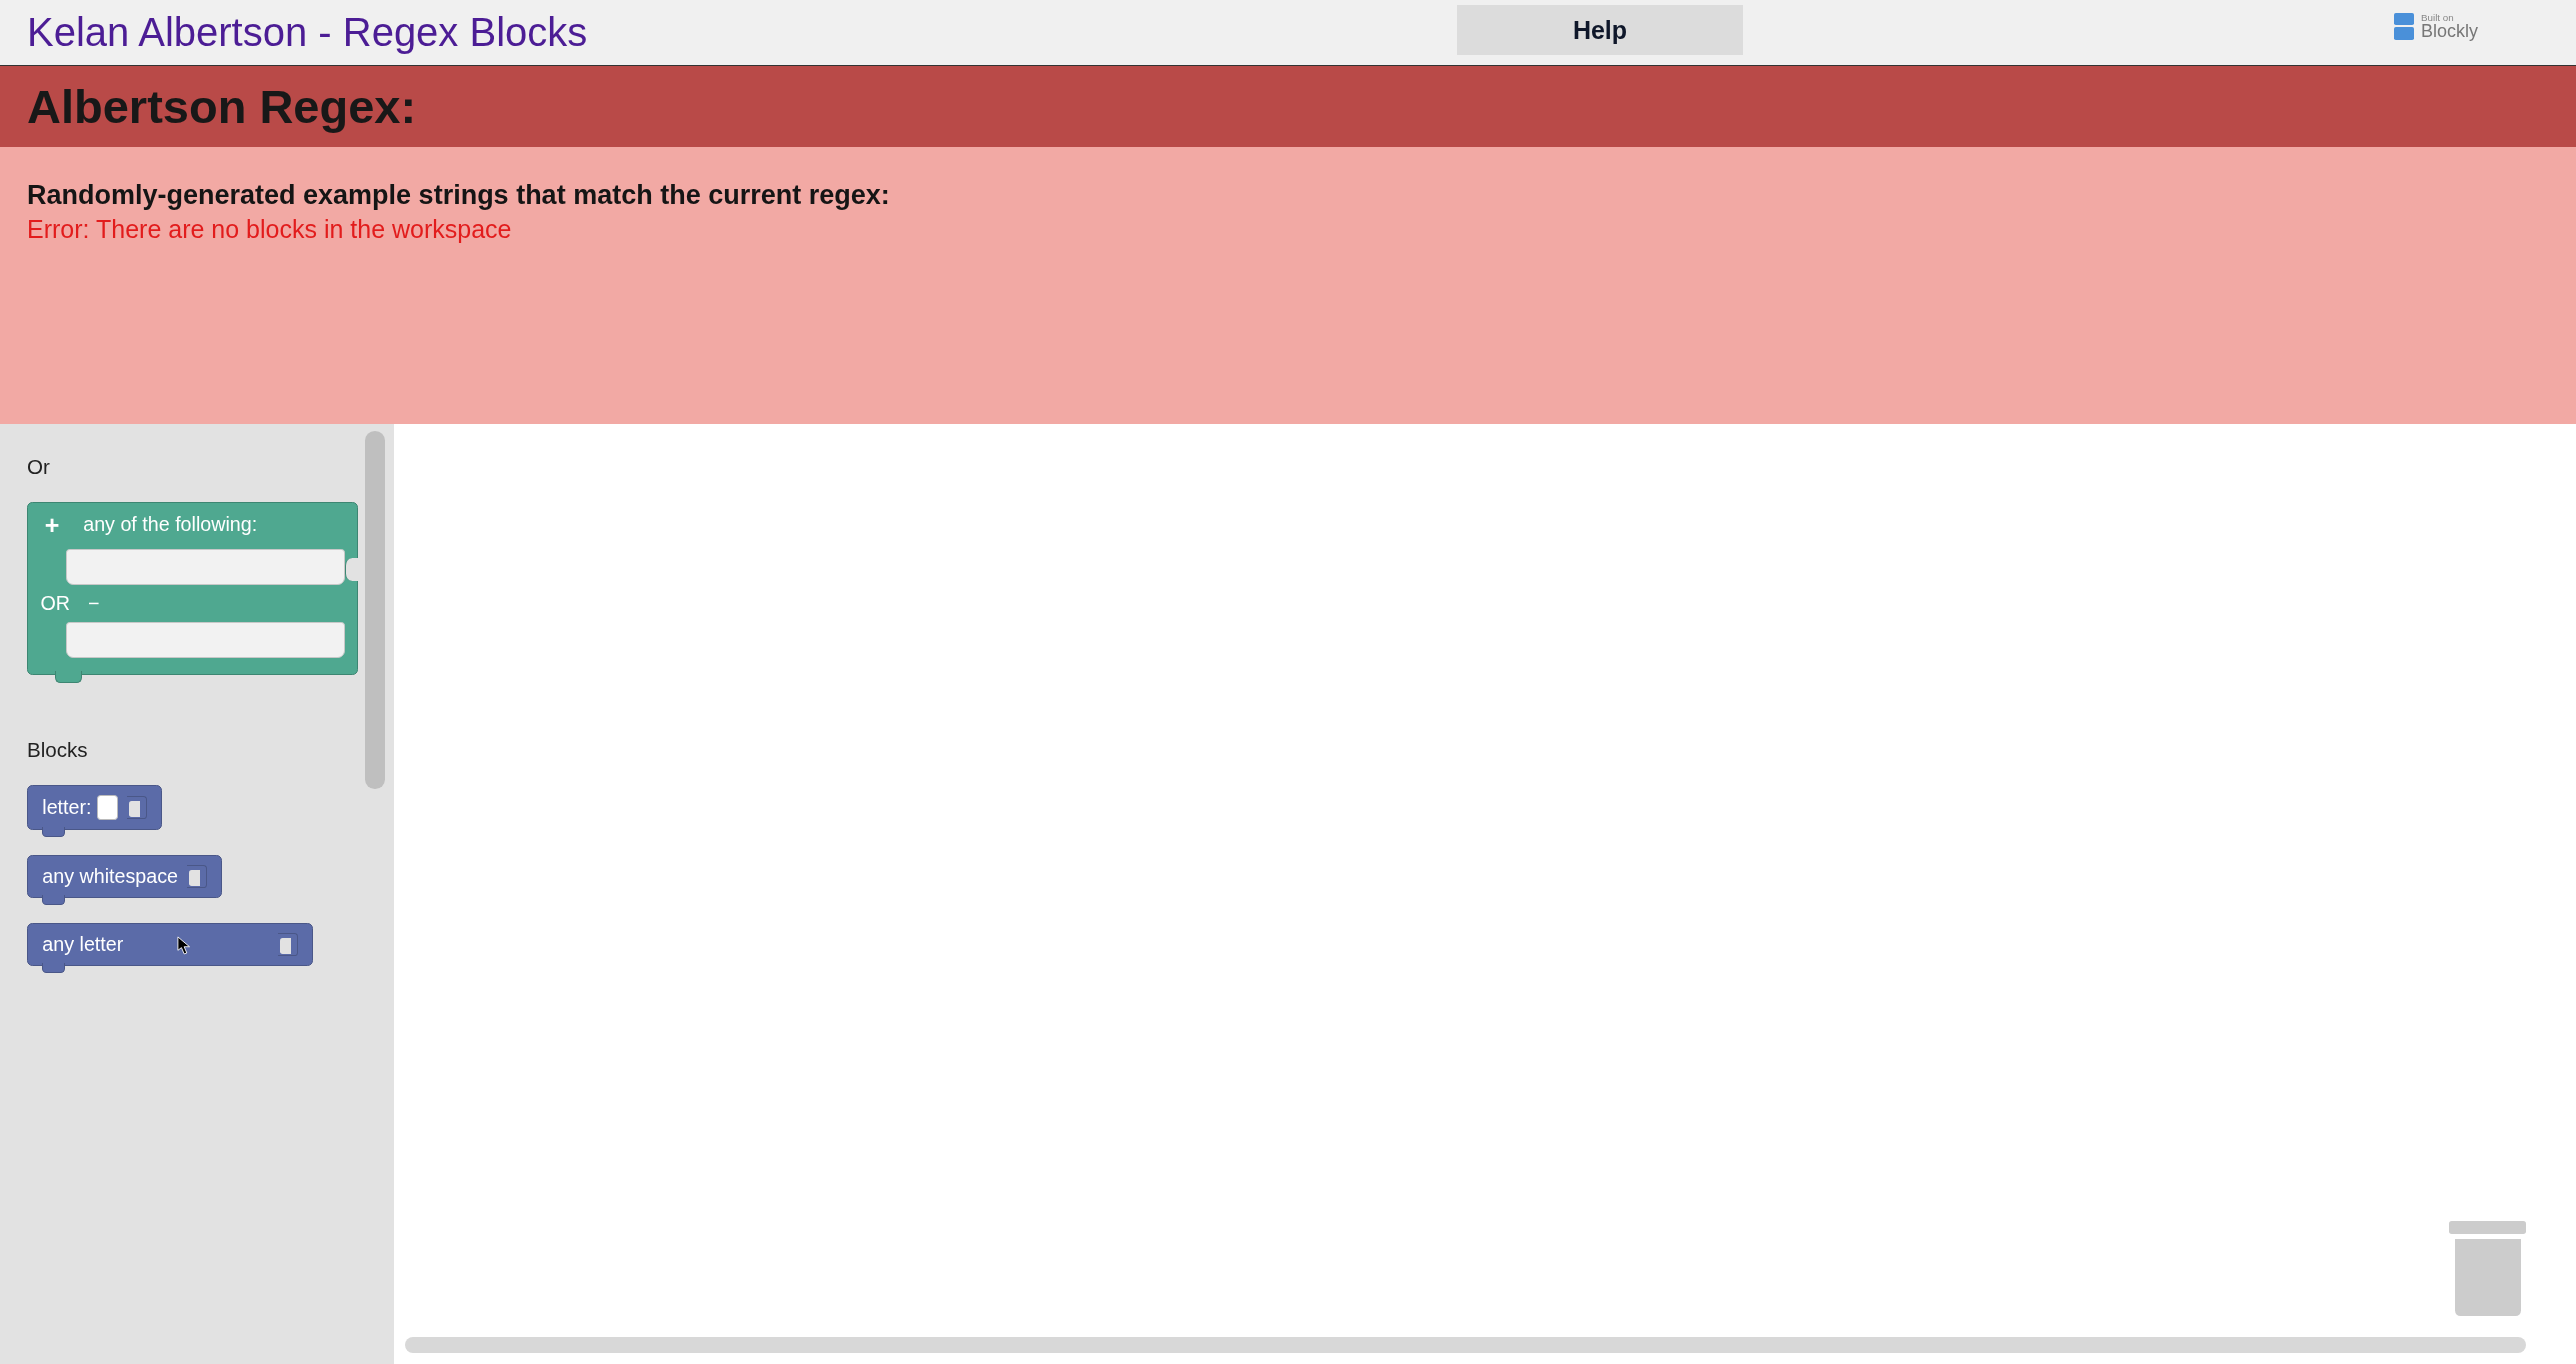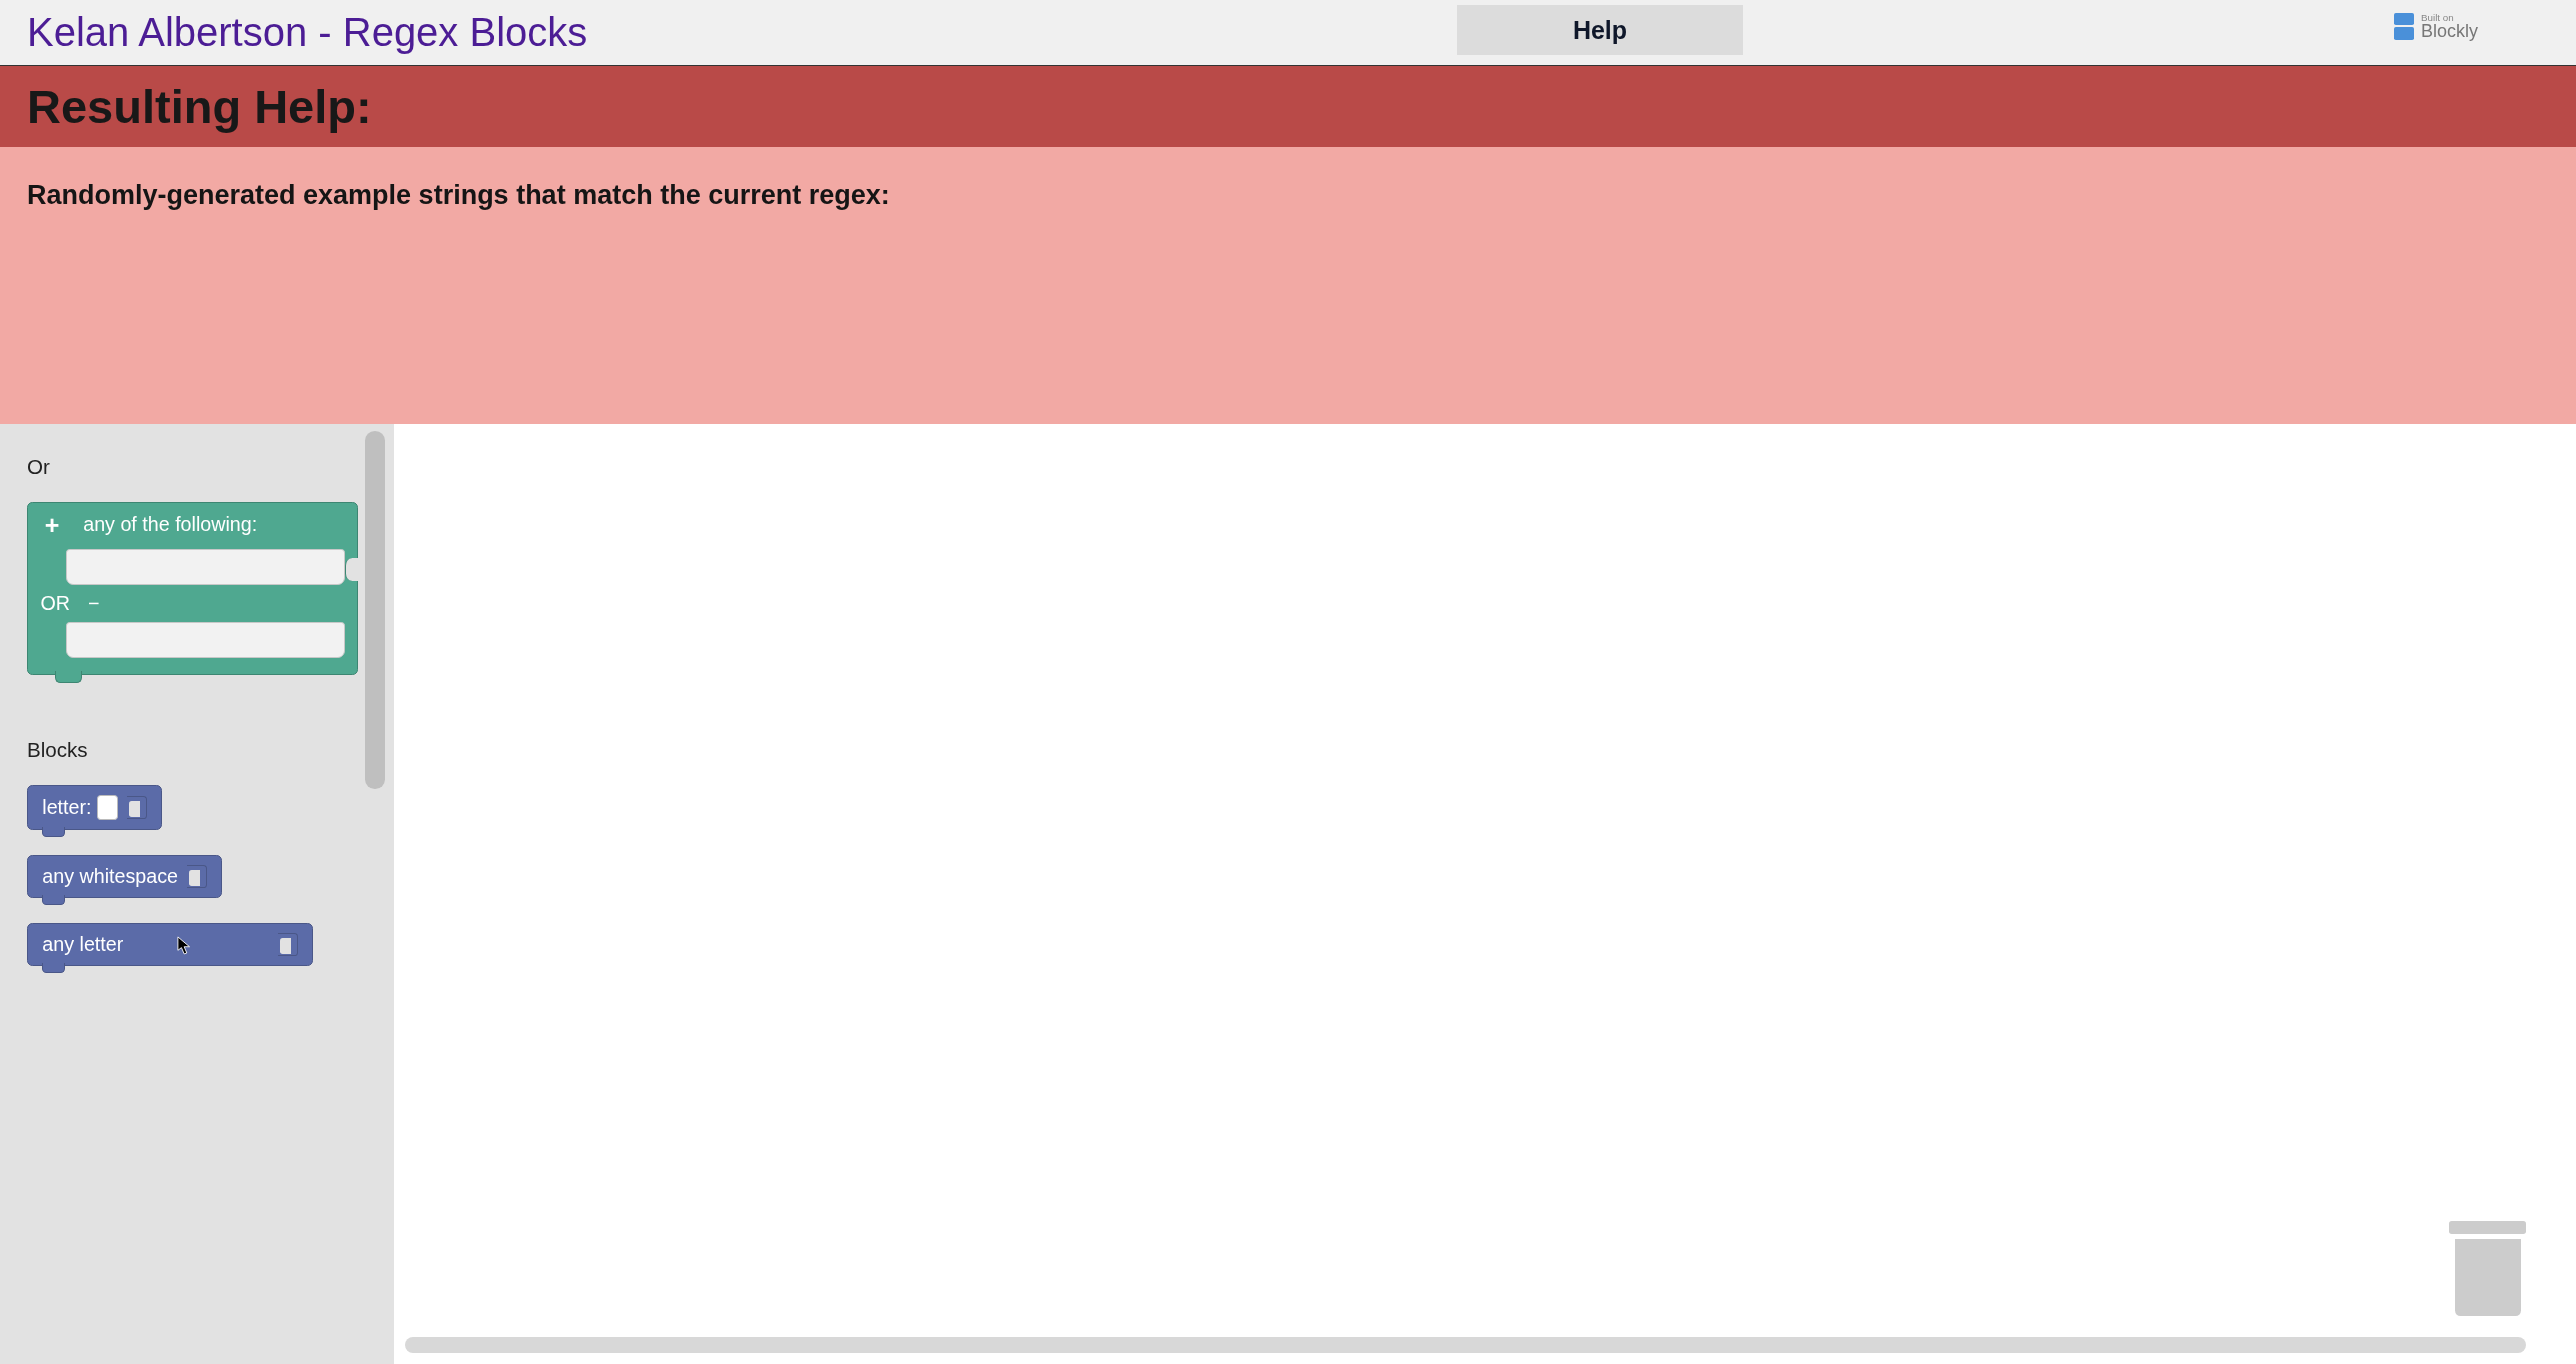--- a/index.html
+++ b/index.html
@@ -281,25 +281,26 @@
       <div class="blockly-icon-bot"></div>
     </div>
     <div class="blockly-text">
       <span class="blockly-built">Built on</span>
       <span class="blockly-name">Blockly</span>
     </div>
   </div>
 </div>
 
 <div class="result-header">
-  <h1>Resulting Help:</h1>
+  <h1>Albertson Regex:</h1>
 </div>
 
 <div class="examples-panel">
   <div class="examples-label">Randomly-generated example strings that match the current regex:</div>
+  <div class="error-msg">Error: There are no blocks in the workspace</div>
 </div>
 
 <div class="workspace">
 
   <div class="toolbox">
     <div class="toolbox-scrollbar"></div>
 
     <div class="category-label">Or</div>
 
     <div class="block or-block">

